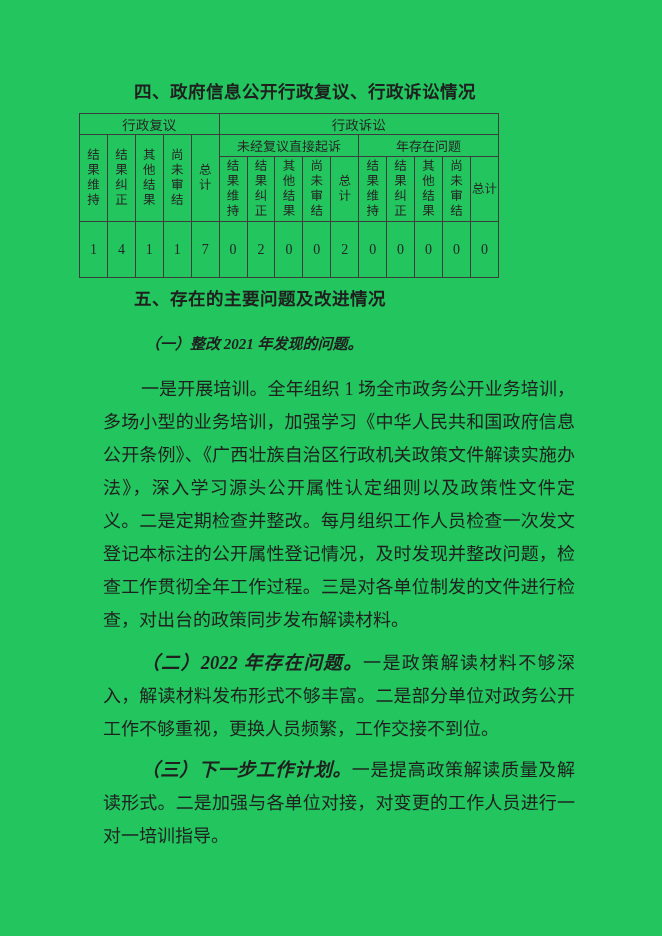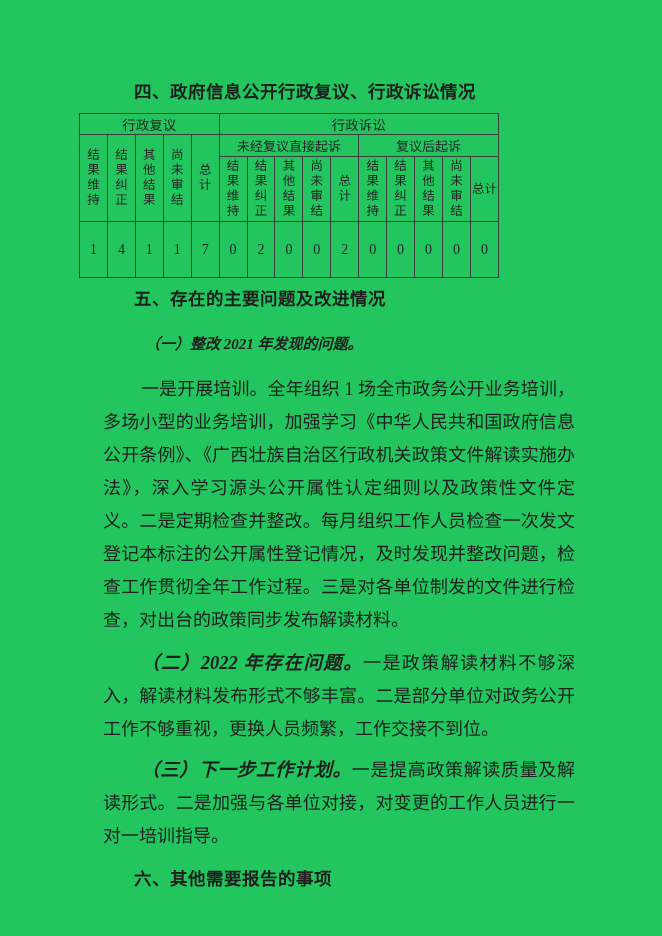--- a/index.html
+++ b/index.html
@@ -92,21 +92,21 @@
           <th colspan="5">行政复议</th>
           <th colspan="10">行政诉讼</th>
         </tr>
         <tr class="r2">
           <th class="outcome" rowspan="2">结果维持</th>
           <th class="outcome" rowspan="2">结果纠正</th>
           <th class="outcome" rowspan="2">其他结果</th>
           <th class="outcome" rowspan="2">尚未审结</th>
           <th class="outcome" rowspan="2">总计</th>
           <th class="subgroup" colspan="5">未经复议直接起诉</th>
-          <th class="subgroup" colspan="5">复议后起诉</th>
+          <th class="subgroup" colspan="5">年存在问题</th>
         </tr>
         <tr class="r3">
           <th class="outcome">结果维持</th>
           <th class="outcome">结果纠正</th>
           <th class="outcome">其他结果</th>
           <th class="outcome">尚未审结</th>
           <th class="outcome">总计</th>
           <th class="outcome">结果维持</th>
           <th class="outcome">结果纠正</th>
           <th class="outcome">其他结果</th>
@@ -136,16 +136,15 @@
     <div class="h-num title5">五、存在的主要问题及改进情况</div>
 
     <p class="subhead kai">（一）整改 2021 年发现的问题。</p>
 
     <p class="para p1">一是开展培训。全年组织 1 场全市政务公开业务培训，多场小型的业务培训，加强学习《中华人民共和国政府信息公开条例》、《广西壮族自治区行政机关政策文件解读实施办法》，深入学习源头公开属性认定细则以及政策性文件定义。二是定期检查并整改。每月组织工作人员检查一次发文登记本标注的公开属性登记情况，及时发现并整改问题，检查工作贯彻全年工作过程。三是对各单位制发的文件进行检查，对出台的政策同步发布解读材料。</p>
 
     <p class="para p2"><span class="kai">（二）2022 年存在问题。</span><span>一是政策解读材料不够深入，解读材料发布形式不够丰富。二是部分单位对政务公开工作不够重视，更换人员频繁，工作交接不到位。</span></p>
 
     <p class="para p3"><span class="kai">（三）下一步工作计划。</span><span>一是提高政策解读质量及解读形式。二是加强与各单位对接，对变更的工作人员进行一对一培训指导。</span></p>
 
-    <div class="h-num title6">六、其他需要报告的事项</div>
 
   </div>
 </div>
 
 </body></html>

